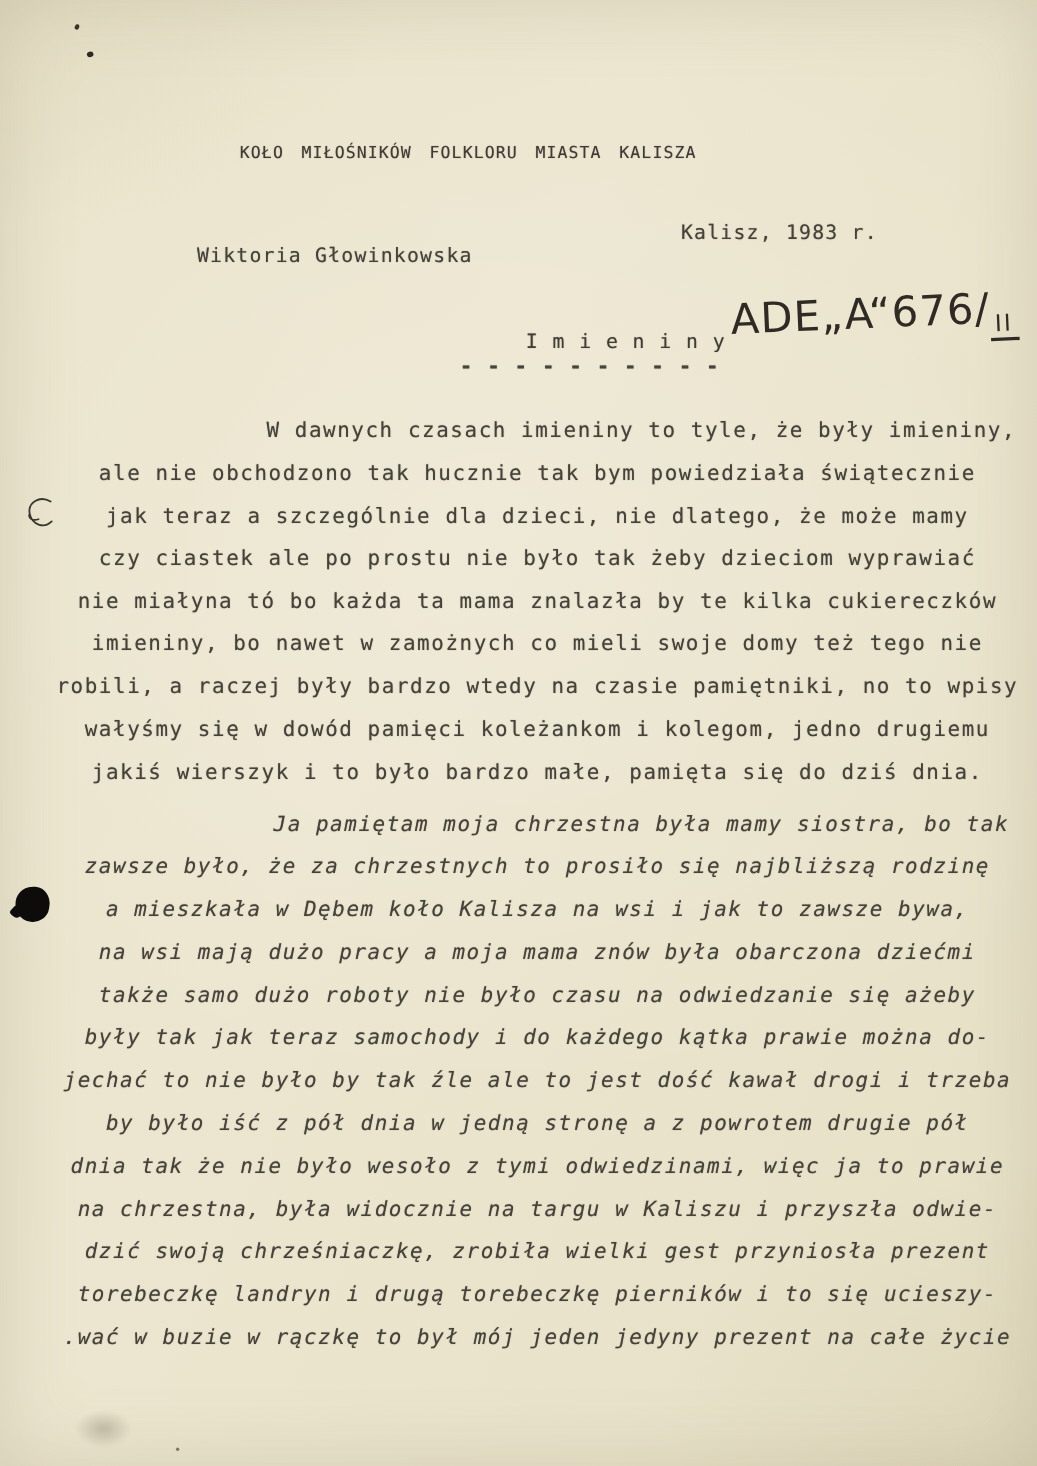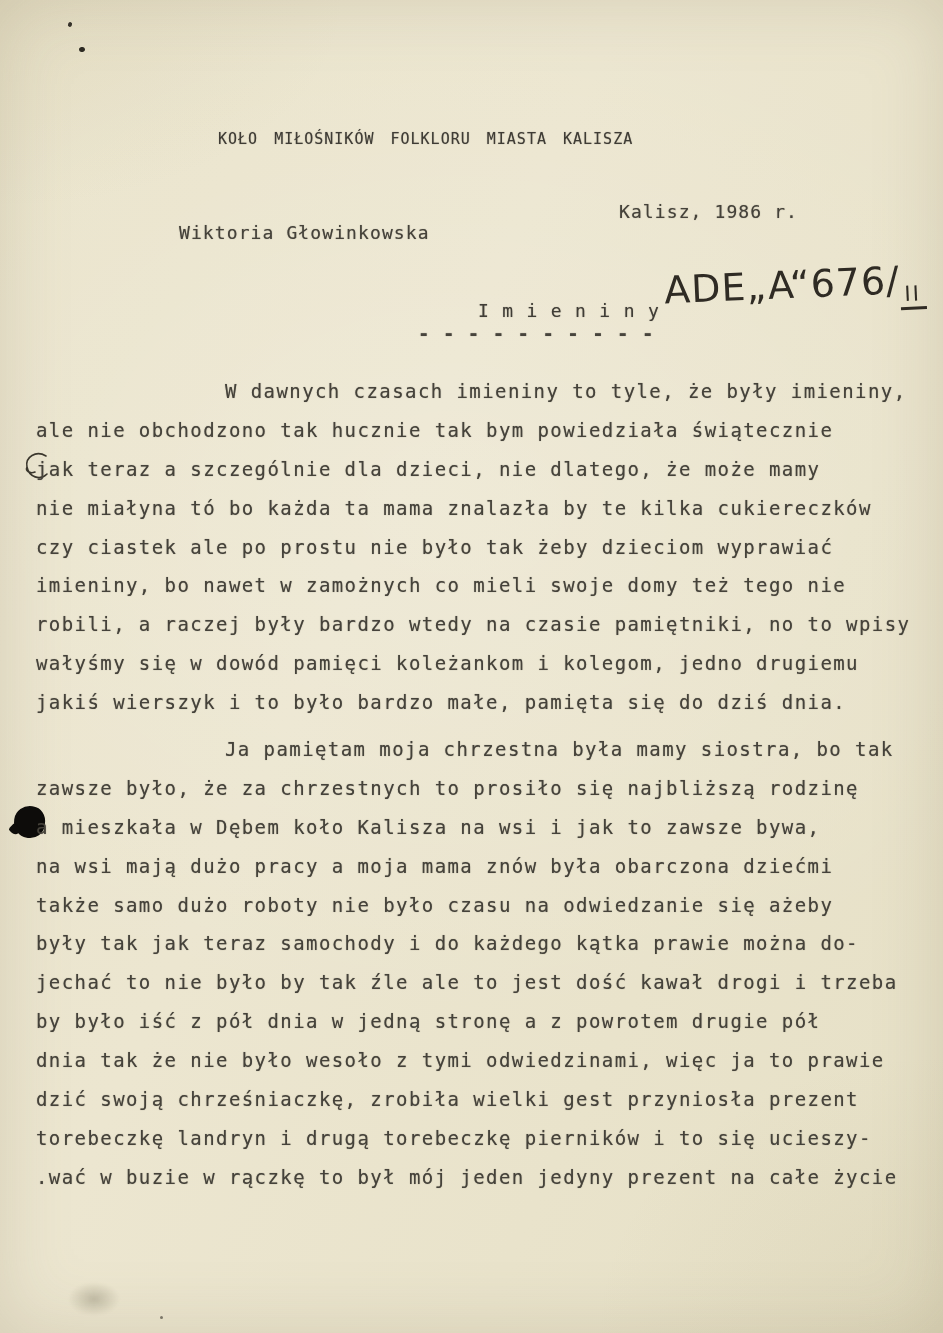--- a/index.html
+++ b/index.html
@@ -48,24 +48,24 @@
   }
   .doc-title{
     position:absolute;left:446px;top:300px;
     font-size:18px;letter-spacing:1.3px;color:#403d36;white-space:pre;margin-left:32px;
   }
   .title-underline{
     position:absolute;left:418px;top:322px;
     font-size:19px;font-weight:bold;letter-spacing:1px;color:#47443c;white-space:pre;
   }
   .doc-body{
-    position:absolute;left:36px;top:372px;width:905px;
+    position:absolute;left:36px;top:372px;width:905px;text-align:center;
   }
   .para{margin:0;}
-  .para + .para{margin-top:8px;}
+  .para + .para{margin-top:8px;font-style:italic;}
   .line{
     white-space:pre;
     font-size:19px;
     letter-spacing:1.42px;
     line-height:38.9px;height:38.9px;
     color:#45423a;
   }
   .line.indent{padding-left:189px;}
 
   
@@ -95,21 +95,21 @@
 <div class="page">
 
   <div class="speck speck-1"></div>
   <div class="speck speck-2"></div>
   <div class="speck speck-3"></div>
 
   <div class="org-header typed">KOŁO MIŁOŚNIKÓW FOLKLORU MIASTA KALISZA</div>
 
   <div class="author-line typed">Wiktoria Głowinkowska</div>
 
-  <div class="place-date typed">Kalisz, 1986 r.</div>
+  <div class="place-date typed">Kalisz, 1983 r.</div>
 
   <div class="annotation">
     <span>ADE„A“676/</span><span class="annot-suffix">II</span>
   </div>
 
   <div class="doc-title typed">I m i e n i n y</div>
 
   <div class="title-underline typed">- - - - - - - - - -</div>
 
   <div class="pen-mark">
@@ -118,37 +118,38 @@
     </svg>
   </div>
 
   <div class="ink-blot"></div>
 
   <div class="doc-body typed">
       <div class="para">
         <div class="line indent">W dawnych czasach imieniny to tyle, że były imieniny,</div>
         <div class="line">ale nie obchodzono tak hucznie tak bym powiedziała świątecznie</div>
         <div class="line">jak teraz a szczególnie dla dzieci, nie dlatego, że może mamy</div>
+        <div class="line">czy ciastek ale po prostu nie było tak żeby dzieciom wyprawiać</div>
         <div class="line">nie miałyna tó bo każda ta mama znalazła by te kilka cukiereczków</div>
-        <div class="line">czy ciastek ale po prostu nie było tak żeby dzieciom wyprawiać</div>
         <div class="line">imieniny, bo nawet w zamożnych co mieli swoje domy też tego nie</div>
         <div class="line">robili, a raczej były bardzo wtedy na czasie pamiętniki, no to wpisy</div>
         <div class="line">wałyśmy się w dowód pamięci koleżankom i kolegom, jedno drugiemu</div>
         <div class="line">jakiś wierszyk i to było bardzo małe, pamięta się do dziś dnia.</div>
       </div>
       <div class="para">
         <div class="line indent">Ja pamiętam moja chrzestna była mamy siostra, bo tak</div>
         <div class="line">zawsze było, że za chrzestnych to prosiło się najbliższą rodzinę</div>
         <div class="line">a mieszkała w Dębem koło Kalisza na wsi i jak to zawsze bywa,</div>
         <div class="line">na wsi mają dużo pracy a moja mama znów była obarczona dziećmi</div>
         <div class="line">także samo dużo roboty nie było czasu na odwiedzanie się ażeby</div>
         <div class="line">były tak jak teraz samochody i do każdego kątka prawie można do-</div>
         <div class="line">jechać to nie było by tak źle ale to jest dość kawał drogi i trzeba</div>
         <div class="line">by było iść z pół dnia w jedną stronę a z powrotem drugie pół</div>
         <div class="line">dnia tak że nie było wesoło z tymi odwiedzinami, więc ja to prawie</div>
+        <div class="line">na chrzestna, była widocznie na targu w Kaliszu i przyszła odwie-</div>
         <div class="line">dzić swoją chrześniaczkę, zrobiła wielki gest przyniosła prezent</div>
         <div class="line">torebeczkę landryn i drugą torebeczkę pierników i to się ucieszy-</div>
         <div class="line">.wać w buzie w rączkę to był mój jeden jedyny prezent na całe życie</div>
       </div>
     </div>
 
   <div class="pencil-smudge"></div>
 
 </div>
 

